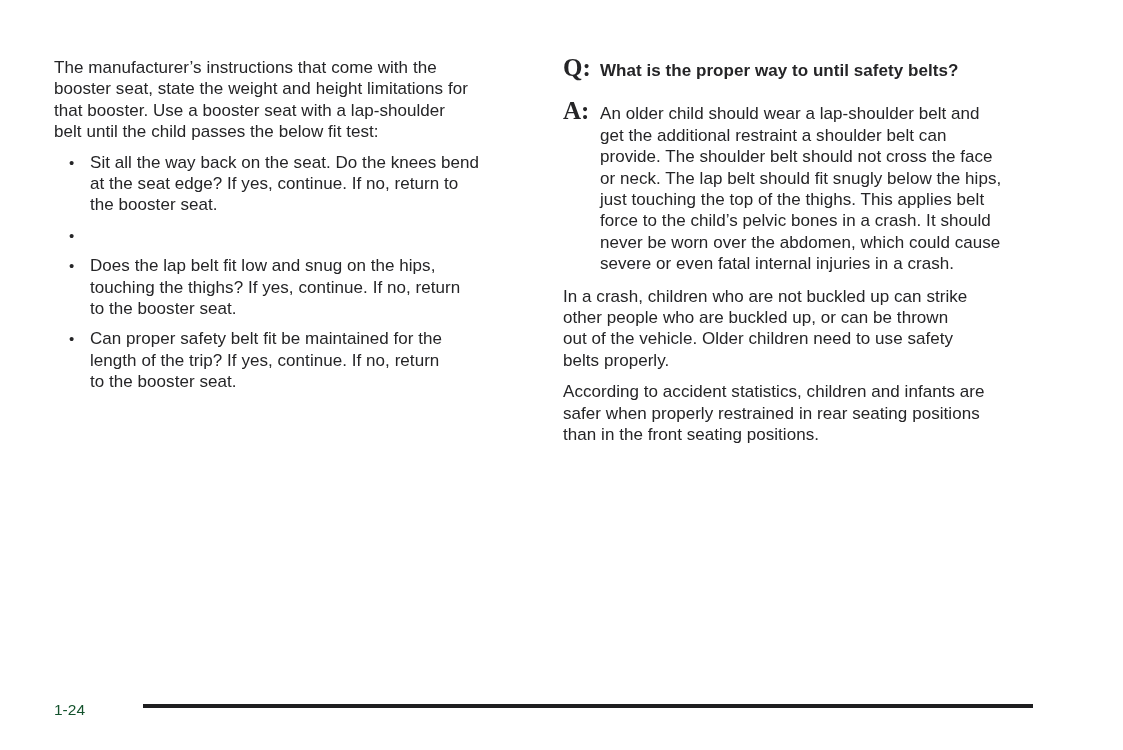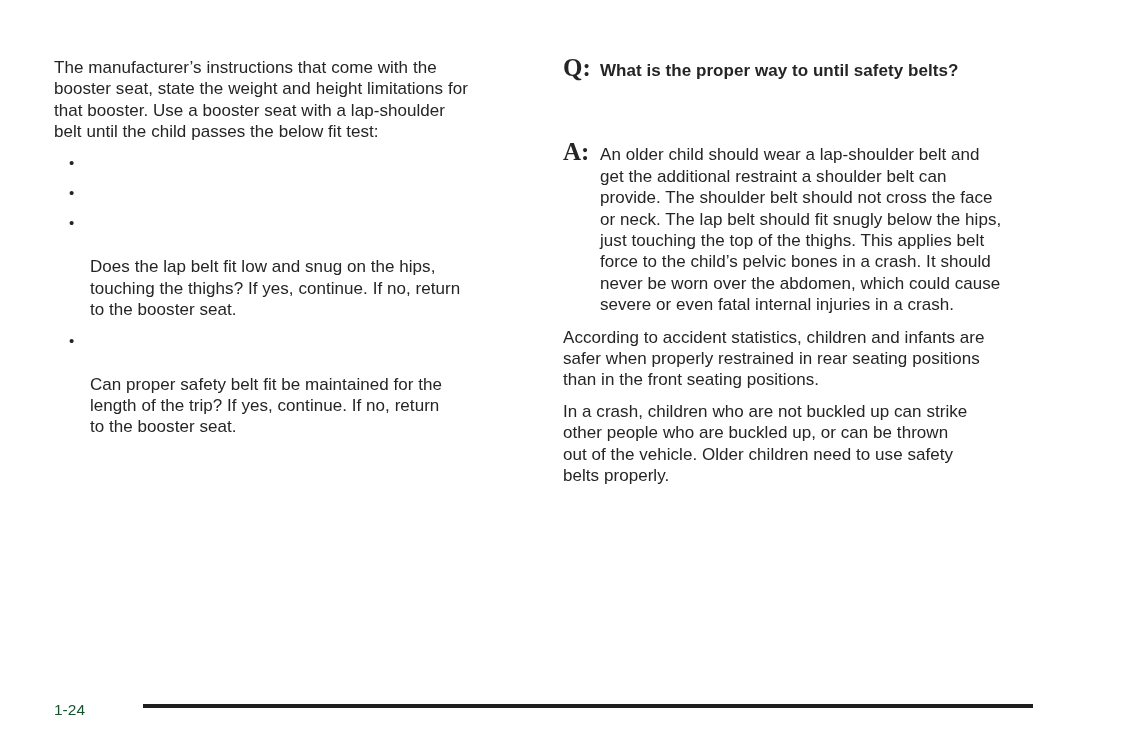--- a/index.html
+++ b/index.html
@@ -14,21 +14,20 @@
     background: #ffffff;
     overflow: hidden;
     font-family: "Liberation Sans", sans-serif;
     color: #252527;
   }
   .body-text {
     font-size: 17px;
     line-height: 21.4px;
     letter-spacing: 0.05px;
     white-space: pre-line;
-    margin-top: 44px;
   }
   .col-left {
     position: absolute;
     left: 54px;
     top: 57px;
     width: 505px;
   }
   .col-left p {
     margin: 0 0 9px 0;
   }
@@ -101,20 +100,23 @@
 
   <div class="col-left">
     <p class="body-text">The manufacturer’s instructions that come with the
 booster seat, state the weight and height limitations for
 that booster. Use a booster seat with a lap-shoulder
 belt until the child passes the below fit test:</p>
 
     <ul class="bullet-list">
       <li class="bullet-item">
         <span class="bullet">•</span>
+        <span class="body-text">Sit all the way back on the seat. Do the knees bend
+at the seat edge? If yes, continue. If no, return to
+the booster seat.</span>
       </li>
       <li class="bullet-item">
         <span class="bullet">•</span>
       </li>
       <li class="bullet-item">
         <span class="bullet">•</span>
         <span class="body-text">Does the lap belt fit low and snug on the hips,
 touching the thighs? If yes, continue. If no, return
 to the booster seat.</span>
       </li>
@@ -138,26 +140,26 @@
       <span class="body-text">An older child should wear a lap-shoulder belt and
 get the additional restraint a shoulder belt can
 provide. The shoulder belt should not cross the face
 or neck. The lap belt should fit snugly below the hips,
 just touching the top of the thighs. This applies belt
 force to the child’s pelvic bones in a crash. It should
 never be worn over the abdomen, which could cause
 severe or even fatal internal injuries in a crash.</span>
     </div>
 
-    <p class="body-text rc-para">According to accident statistics, children and infants are
-safer when properly restrained in rear seating positions
-than in the front seating positions.</p>
-
     <p class="body-text rc-para">In a crash, children who are not buckled up can strike
 other people who are buckled up, or can be thrown
 out of the vehicle. Older children need to use safety
 belts properly.</p>
+
+    <p class="body-text rc-para">According to accident statistics, children and infants are
+safer when properly restrained in rear seating positions
+than in the front seating positions.</p>
   </div>
 
   <span class="footer-page-number">1-24</span>
   <div class="footer-rule"></div>
 
 </div>
 
 </body></html>

